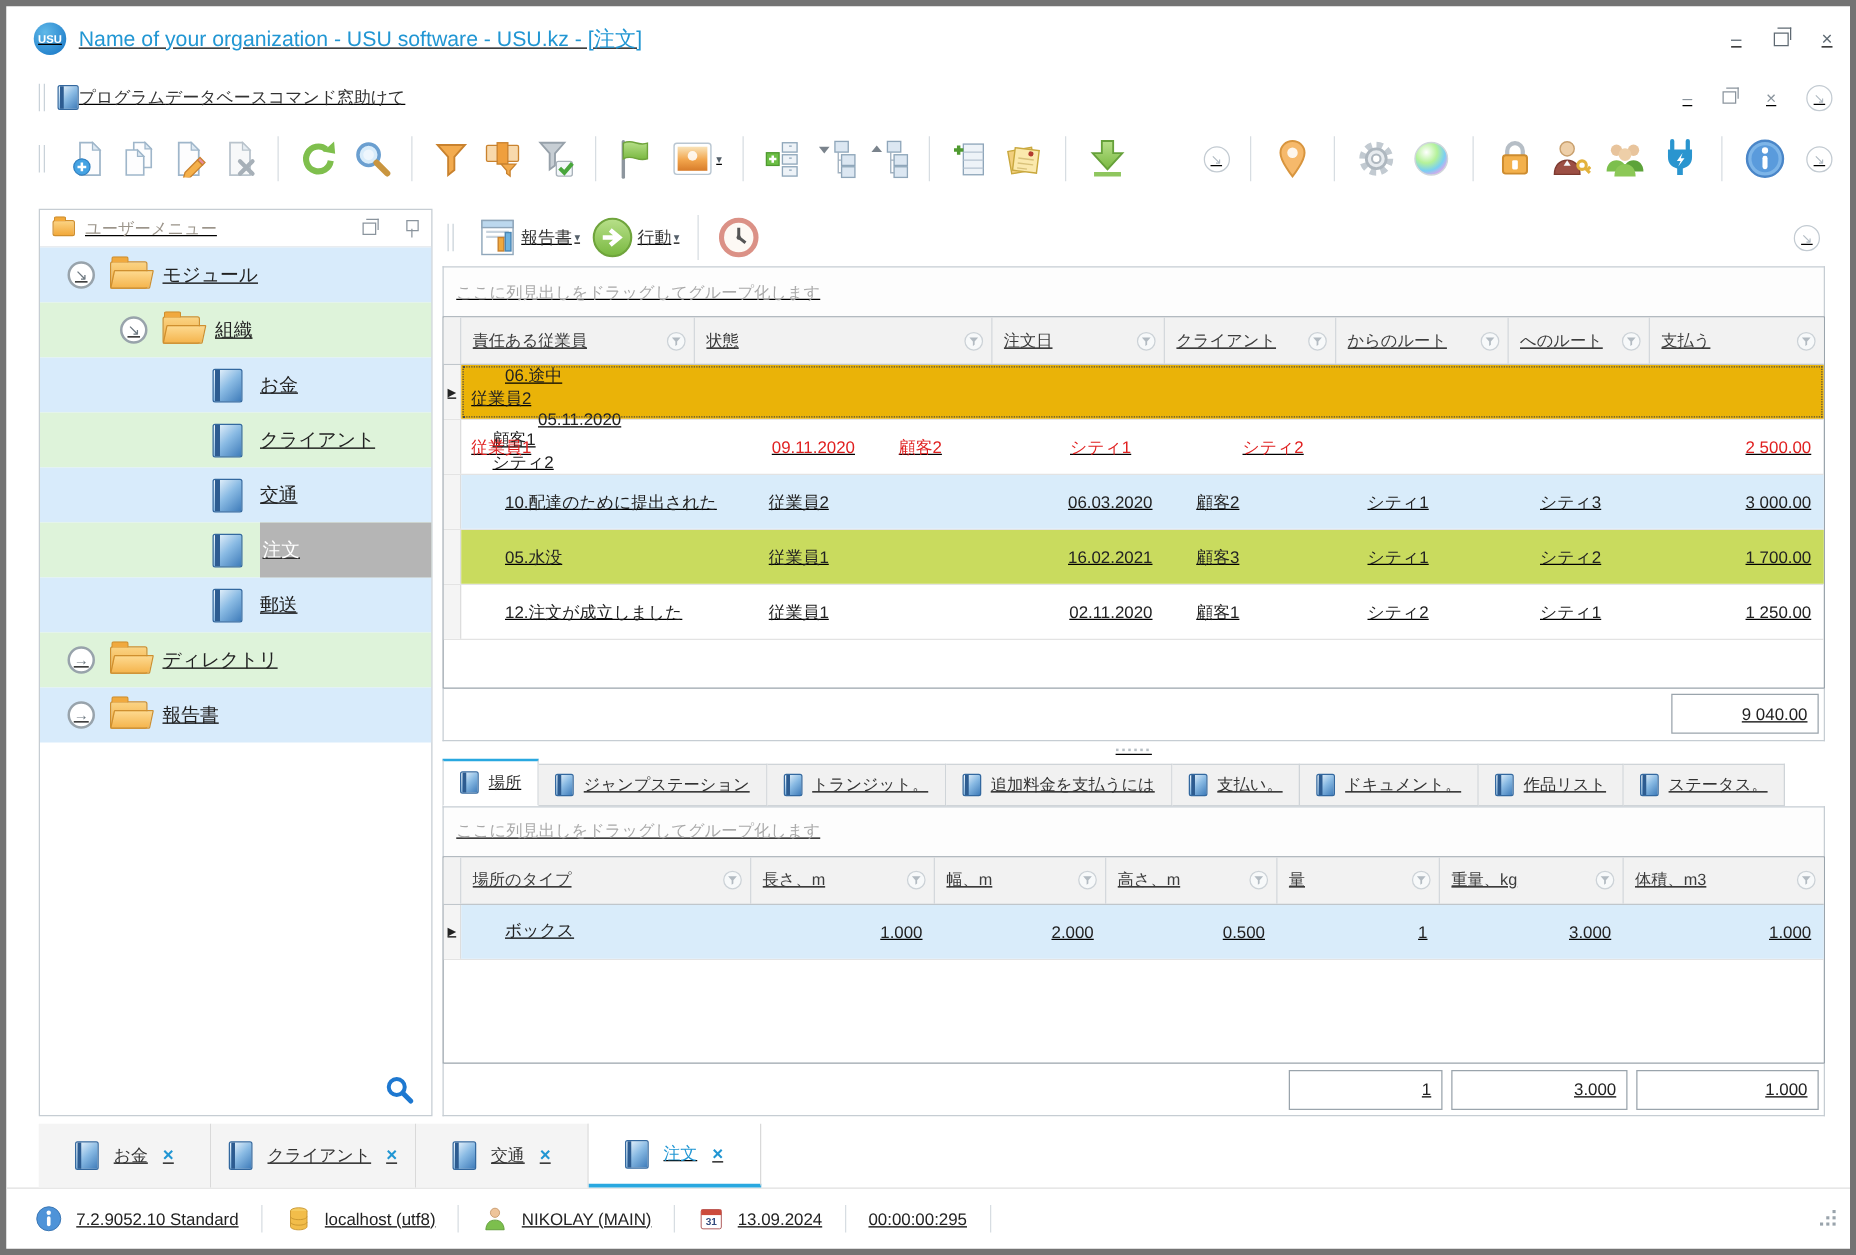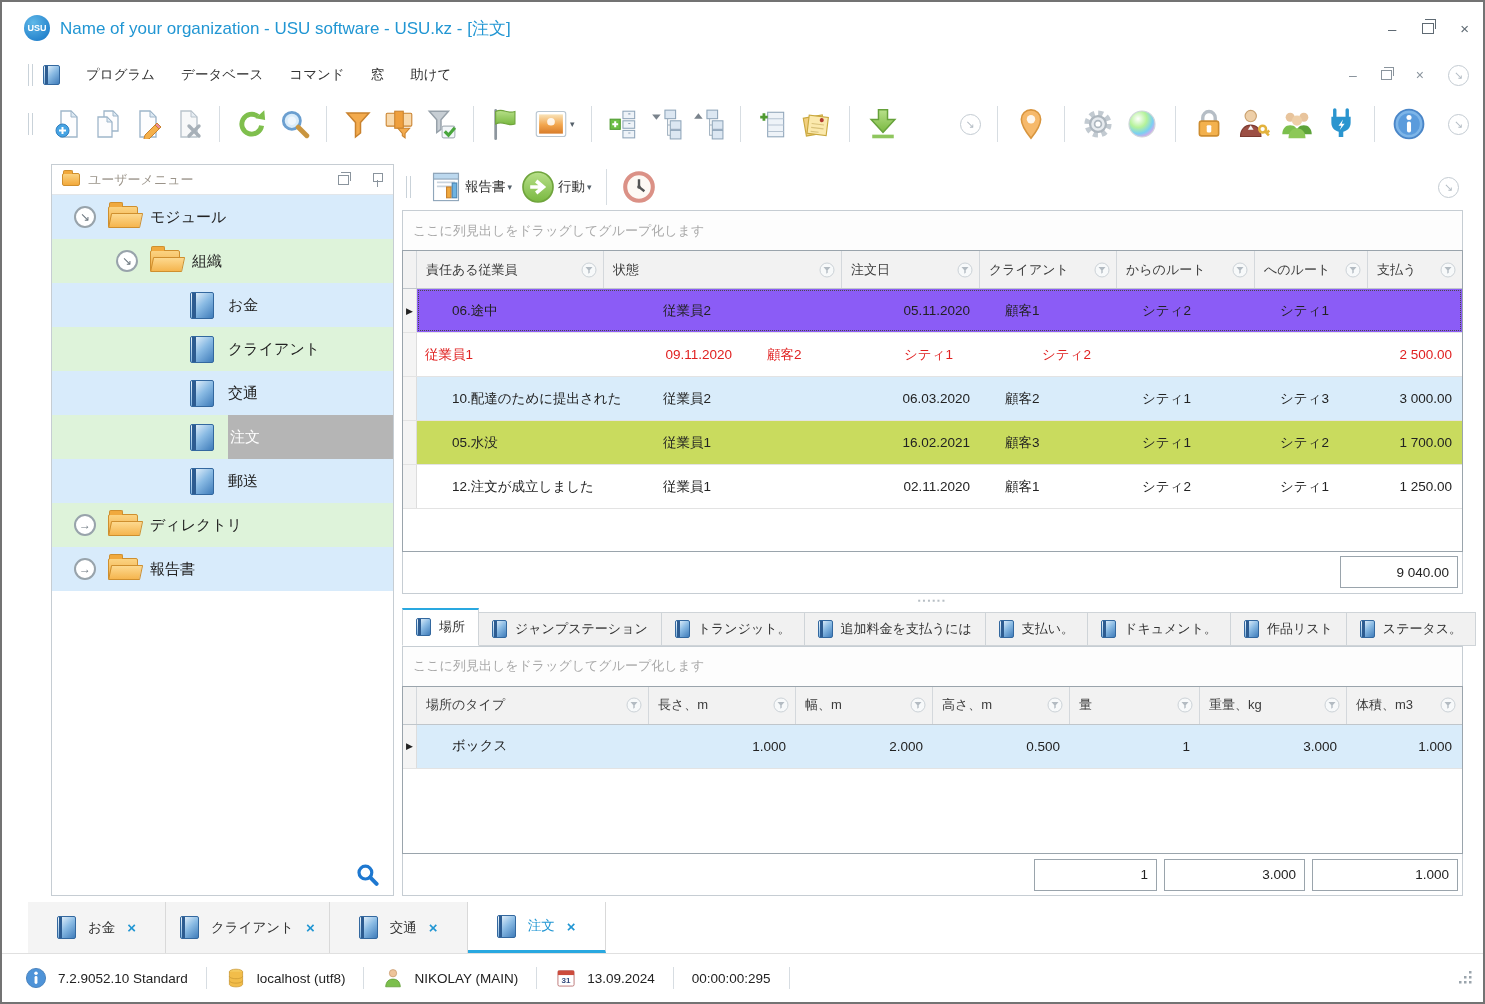--- a/index.html
+++ b/index.html
@@ -1,49 +1,49 @@
 <!DOCTYPE html>
 <html><head>
 <meta charset="utf-8">
 <style>
   * { box-sizing: border-box; margin: 0; padding: 0; }
   body { font-family: "Liberation Sans", sans-serif; background:#e8e8e8; }
-  .window{ width:1485px; height:1004px; background:#fff; border:2px solid #737373; position:relative; display:flex; flex-direction:column; overflow:hidden;}
+  .window{ width:1485px; height:1004px; background:#fff; border:5px solid #737373; position:relative; display:flex; flex-direction:column; overflow:hidden;text-decoration:underline;}
 
   
   .titlebar{height:52px; display:flex; align-items:center; padding:0 14px 0 22px; flex:none;}
   .logo{width:26px;height:26px;border-radius:50%;background:radial-gradient(circle at 35% 30%,#5fb8e8,#1272c4);color:#fff;font-size:9px;font-weight:bold;display:flex;align-items:center;justify-content:center;margin-right:10px;flex:none;}
   .title-text{color:#2196d3;font-size:17px;white-space:nowrap;}
   .win-controls{margin-left:auto;display:flex;gap:26px;color:#5f6a73;font-size:15px;align-items:center;}
   .win-controls span{cursor:default;line-height:1;}
   .restore-glyph{display:inline-block;width:12px;height:11px;border:1.6px solid #5f6a73;position:relative;}
   .restore-glyph::before{content:"";position:absolute;left:2px;top:-5px;width:10px;height:9px;border:1.6px solid #5f6a73;border-bottom:none;border-left:none;}
 
   
   .menubar{height:42px;display:flex;align-items:center;padding:0 14px 0 26px;flex:none;}
   .grip{width:5px;height:22px;border-left:1px solid #c9d2d9;border-right:1px solid #c9d2d9;margin-right:10px;flex:none;}
-  .menu-items{display:flex;gap:26px;font-size:13.5px;color:#333;align-items:center;}
+  .menu-items{display:flex;font-size:13.5px;color:#333;align-items:center;}
   .book-icon{width:17px;height:20px;border-radius:2px;background:linear-gradient(135deg,#eaf4fc 5%,#8abbe4 50%,#3f7cba);border:1px solid #33689f;position:relative;flex:none;}
   .book-icon::before{content:"";position:absolute;left:1px;top:0;bottom:0;width:3px;background:#2d5c91;}
   .mdi-controls{margin-left:auto;display:flex;gap:24px;align-items:center;color:#8a949d;font-size:14px;}
 
   .chev-circle{width:21px;height:21px;border-radius:50%;border:1.6px solid #c3cbd2;color:#b3bcc4;font-size:11px;display:flex;align-items:center;justify-content:center;flex:none;}
 
   
   .toolbar{height:56px;display:flex;align-items:center;gap:10px;padding:0 14px 0 26px;flex:none;}
   .toolbar svg, .toolbar2 svg{flex:none;}
   .tb-sep{width:1px;height:36px;background:#d7dde2;margin:0 6px;flex:none;}
   .tb-btn{display:flex;align-items:center;gap:2px;cursor:pointer;}
   .dd-arrow{color:#55606a;font-size:9px;}
   .toolbar .right{margin-left:auto;display:flex;align-items:center;gap:12px;}
 
   .work{flex:1;display:flex;padding:12px 20px 6px 26px;gap:8px;min-height:0;}
 
   
-  .sidebar{width:343px;display:flex;flex-direction:row;flex:none;min-height:0;margin-left:23px;}
+  .sidebar{width:315px;display:flex;flex-direction:row;flex:none;min-height:0;}
   .side-panel{border:1px solid #c6cdd3;flex:1;display:flex;flex-direction:column;min-height:0;}
   .side-head{height:30px;display:flex;align-items:center;gap:8px;padding:0 10px;color:#9b948a;font-size:13px;border-bottom:1px solid #e2e6ea;flex:none;}
   .side-head .sp{margin-left:auto;display:flex;gap:22px;align-items:center;}
   .mini-folder{width:18px;height:13px;background:linear-gradient(#fbd382,#f2a93b);border:1px solid #cf8f2e;border-radius:2px;position:relative;flex:none;}
   .mini-folder::before{content:"";position:absolute;top:-4px;left:0;width:8px;height:3px;background:#f2a93b;border:1px solid #cf8f2e;border-bottom:none;border-radius:2px 2px 0 0;}
   .tree{flex:none;}
   .tree-row{height:44px;display:flex;align-items:center;font-size:15px;color:#222;}
   .t-blue{background:#d8ebfb;} .t-green{background:#def3da;}
   .tree-toggle{width:22px;height:22px;border-radius:50%;border:2px solid #98a3ab;color:#6d7880;font-size:12px;display:flex;align-items:center;justify-content:center;flex:none;margin-right:12px;background:#fff;}
   .folder-ico{width:30px;height:22px;background:linear-gradient(#fbd382,#f0a93e);border:1px solid #cf8f2e;border-radius:2px;position:relative;flex:none;margin-right:12px;}
@@ -72,21 +72,21 @@
   .grid-wrap{border:1px solid #9aa4ac;display:flex;flex-direction:column;flex:1;min-height:0;}
   .ghead{display:flex;height:38px;background:#f2f2f2;border-bottom:1px solid #c0c6cb;flex:none;font-size:13px;color:#3c3c3c;}
   .hcell{display:flex;align-items:center;padding:0 6px 0 9px;border-right:1px solid #d4d8dc;gap:4px;}
   .hcell .lbl{flex:1;white-space:nowrap;overflow:hidden;}
   .hsel{width:14px;background:#f2f2f2;border-right:1px solid #d4d8dc;flex:none;}
   .grow{display:flex;height:44px;align-items:stretch;font-size:13.5px;color:#222;border-bottom:1px solid #e3e3e3;flex:none;}
   .rsel{width:14px;background:#f4f4f4;border-right:1px solid #ddd;display:flex;align-items:center;justify-content:center;font-size:9px;color:#222;flex:none;}
   .cell{display:flex;align-items:center;white-space:nowrap;overflow:hidden;}
   .cell.ind{padding-left:35px;} .cell.l8{padding-left:8px;} .cell.l25{padding-left:25px;}
   .cell.num{justify-content:flex-end;padding-right:10px;}
-  .r-selected .band{background:#8b5cf6;outline:1.5px dotted #4a4a4a;outline-offset:-2px;}
+  .r-selected .band{background:#eab308;outline:1.5px dotted #4a4a4a;outline-offset:-2px;flex-direction:column;}
   .band{display:flex;flex:1;min-width:0;}
   .r-red{color:#e02020;}
   .r-blue .band{background:#d9ecfa;}
   .r-green .band{background:#c9db5e;}
   .gfill{flex:1;min-height:10px;}
 
   
   .g1c1{width:238px;flex:none;} .g1c2{width:187px;flex:none;} .g1c3{width:138px;flex:none;}
   .g1c4{width:137px;flex:none;} .g1c5{width:138px;flex:none;} .g1c6{width:113px;flex:none;} .g1c7{flex:1;min-width:0;}
 

